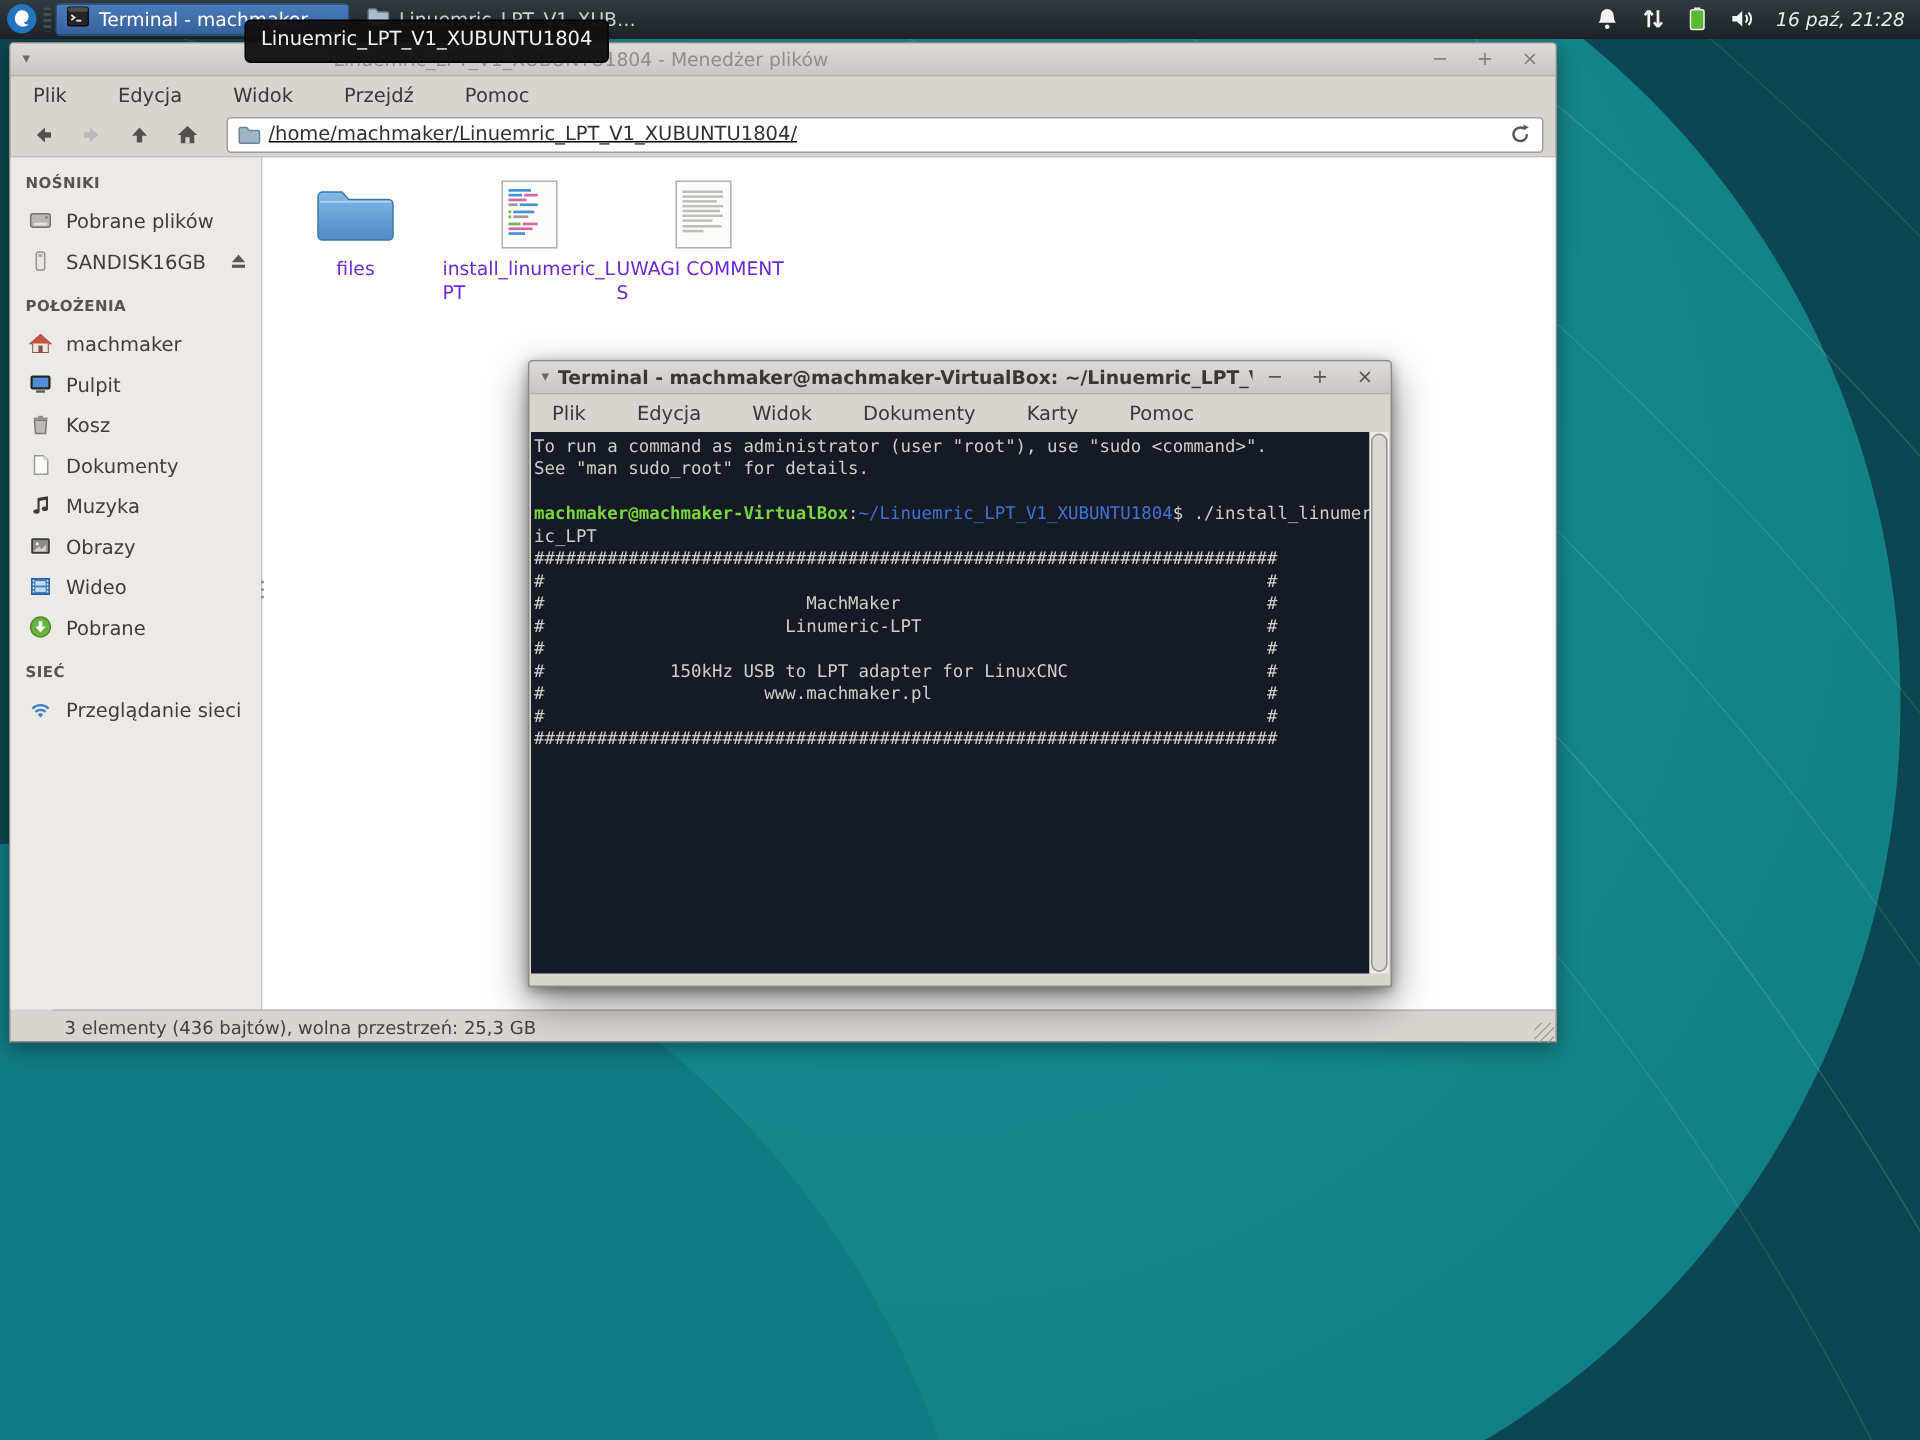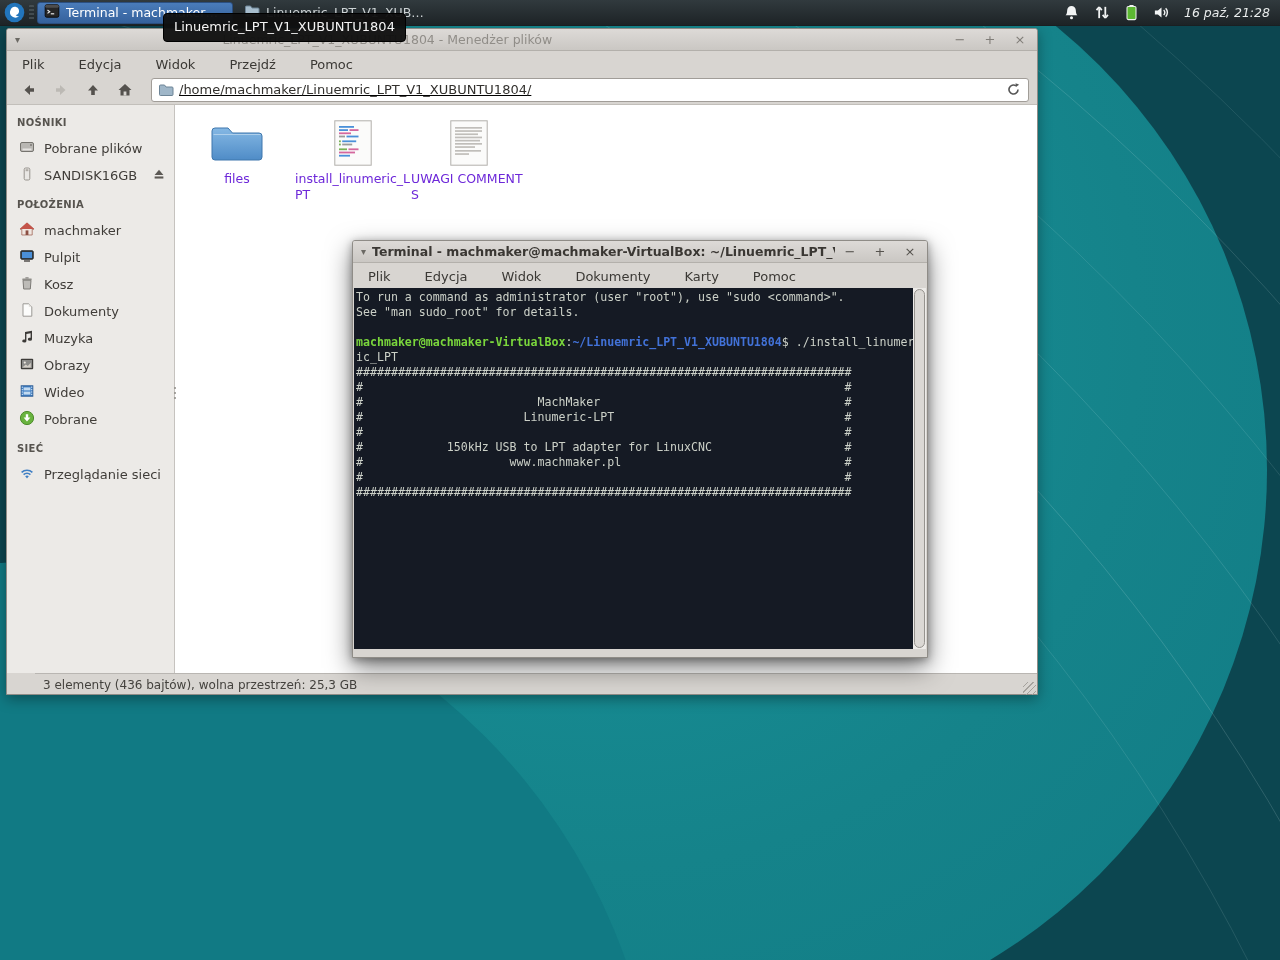--- a/index.html
+++ b/index.html
@@ -78,21 +78,21 @@
   
   #term { left:352px; top:240px; width:576px; height:418px; z-index:20;
           box-shadow:0 10px 26px rgba(0,0,0,.5), 0 2px 8px rgba(0,0,0,.35); }
   #term .title-text { color:#3a3733; font-weight:bold; }
   #term .winbtn { color:#56534e; }
   #term-screen { position:absolute; left:1px; right:14px; top:47px; height:361px; background:#151a24;
                  padding:2px 0 0 2px; overflow:hidden; cursor:text; }
   .tline { height:15px; white-space:pre; font-family:"DejaVu Sans Mono", monospace; font-size:11.6px; line-height:15px; }
   .fg { color:#ccd1c8; }
   .green { color:#7ad63c; font-weight:bold; }
-  .blue { color:#4272d8; font-weight:bold; }
+  .blue { color:#4272d8; font-weight:normal; }
   .cursor { background:#b9beb4; color:#151a24; }
   #term-sb { position:absolute; right:1px; top:47px; width:13px; height:361px; background:#edebe8; }
   #term-sb .thumb { position:absolute; left:1px; right:1px; top:1px; bottom:1px; background:#dbd8d4;
                     border:1px solid #96938e; border-radius:6px; cursor:grab; }
 </style>
 </head>
 <body>
 
 <div id="desktop">
   <div id="wp-main" class="wp-circle"></div>

